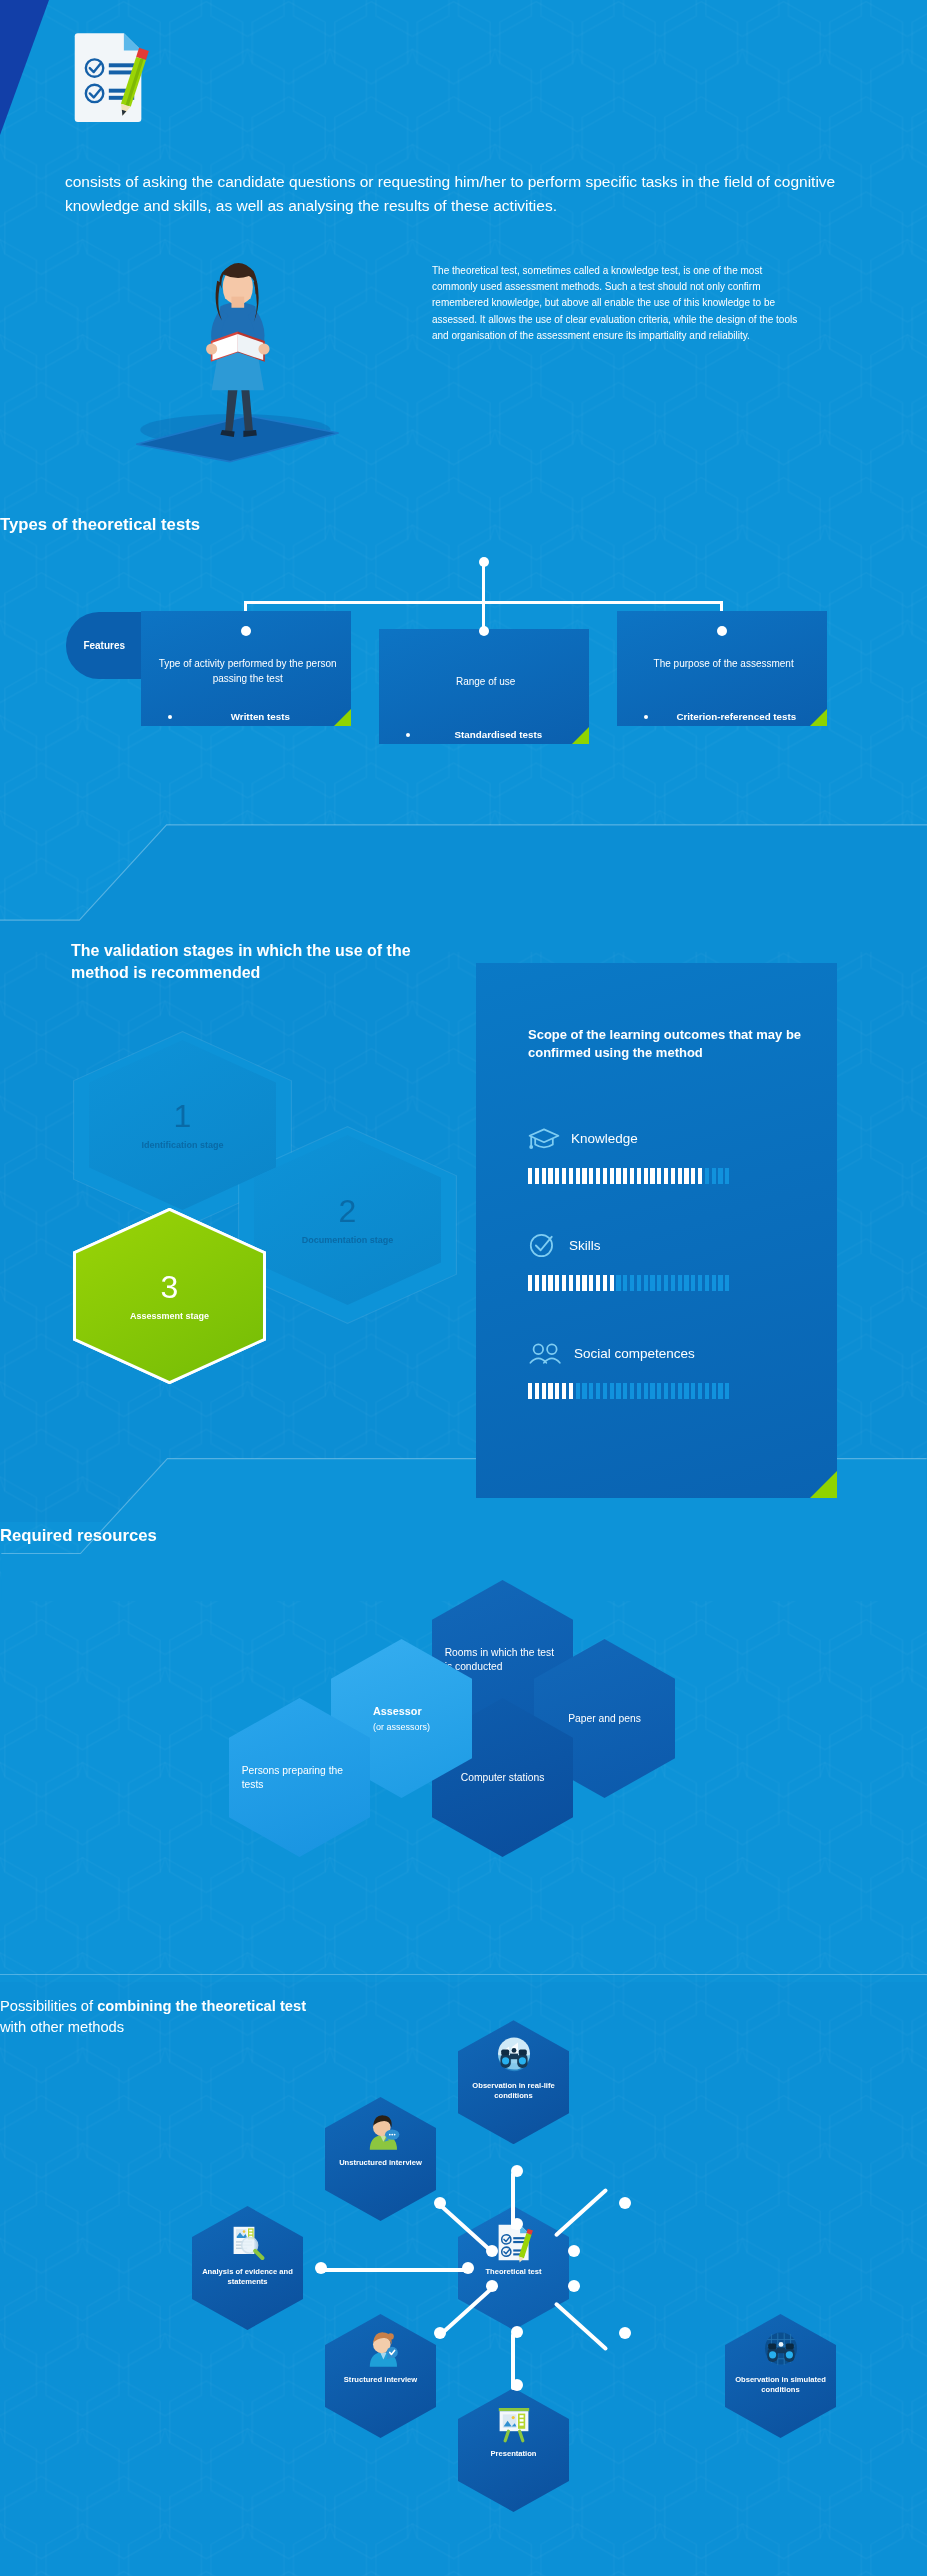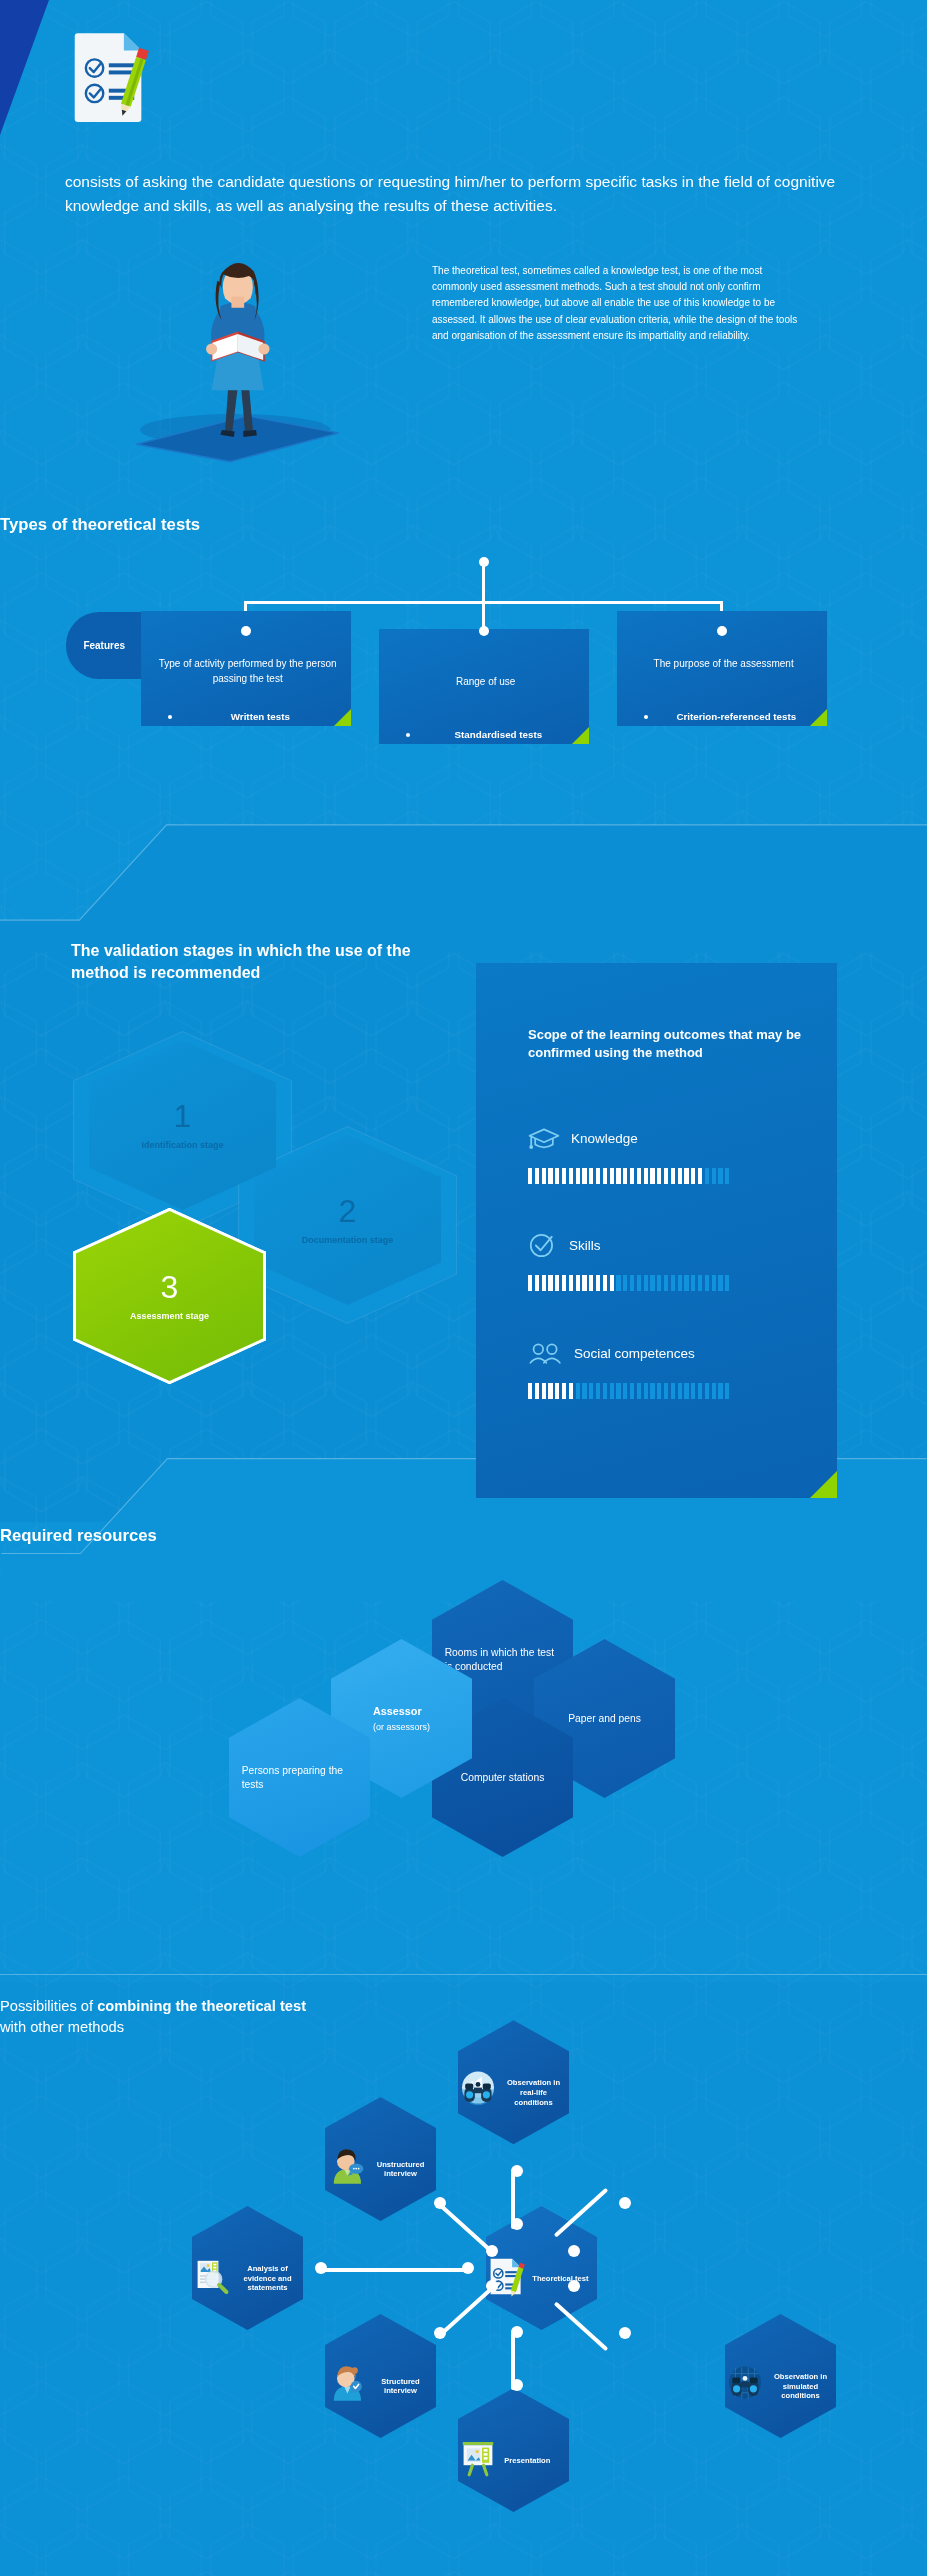--- a/index.html
+++ b/index.html
@@ -139,21 +139,21 @@
   
   #comb-title{ left:0; width:928px; top:1996px; font-size:14.7px; line-height:1.46; font-weight:400; }
   #comb-title b{ font-weight:bold; }
 
   #net{ position:absolute; left:0; top:2014px; width:928px; height:555px; z-index:5; }
   .nhex{ position:absolute; }
   .nhex .shape{
     width:100%; height:100%;
     clip-path:polygon(50% 0%, 100% 25%, 100% 75%, 50% 100%, 0% 75%, 0% 25%);
     background:linear-gradient(150deg,#1168b8 0%,#0b4f9c 100%);
-    display:flex; flex-direction:row; align-items:center; justify-content:flex-start;
+    display:flex; flex-direction:column; align-items:center; justify-content:flex-start;
     padding-top:16px;
   }
   .nhex .glyph{ width:40px; height:40px; display:flex; align-items:center; justify-content:center; }
   .nhex .cap{ font-size:7.6px; font-weight:bold; text-align:center; line-height:1.28; margin-top:4.8px; padding:0 6.3px; }
   .nhex-center .shape{ background:linear-gradient(150deg,#1472c4 0%,#0d5cab 100%); }
   .edge{ position:absolute; background:#fff; height:4px; border-radius:2.4px; transform-origin:0 50%; z-index:4; }
   .dot{ position:absolute; width:12px; height:12px; border-radius:50%; background:#fff; z-index:6; }
 </style>
 </head>
 <body>
@@ -580,21 +580,21 @@
           <rect x="10" y="28" width="20" height="1.8" fill="#c3d3de"></rect>
           <rect x="10" y="32" width="14" height="1.8" fill="#c3d3de"></rect>
           <circle cx="27" cy="29" r="10" fill="#e9f3fa" opacity=".85" stroke="#cfe0ec" stroke-width="2"></circle>
           <path d="M34 36 l9 9" stroke="#8cc63f" stroke-width="5" stroke-linecap="round"></path>
         </svg>
       </span>
       <span class="cap">Analysis of evidence and statements</span>
     </div>
   </div>
 
-  <div class="nhex nhex-center" style="left:458px;top:192px;width:111px;height:124px;margin-left:28px;">
+  <div class="nhex nhex-center" style="left:458px;top:192px;width:111px;height:124px;">
     <div class="shape">
       <span class="glyph">
         <svg width="41" height="41" viewBox="0 0 52 52">
           <path d="M6 3 h28 l11 11 v35 h-39z" fill="#f4f8fb"></path>
           <path d="M34 3 l11 11 h-11z" fill="#5bb8ea"></path>
           <circle cx="16" cy="22" r="6" fill="none" stroke="#1560a8" stroke-width="2"></circle>
           <path d="M13 22 l2.6 2.6 l4.6 -5.6" fill="none" stroke="#1560a8" stroke-width="2" stroke-linecap="round"></path>
           <rect x="25" y="19" width="15" height="2.8" fill="#1560a8"></rect>
           <rect x="25" y="24" width="15" height="2.8" fill="#1560a8"></rect>
           <circle cx="16" cy="38" r="6" fill="none" stroke="#1560a8" stroke-width="2"></circle>

